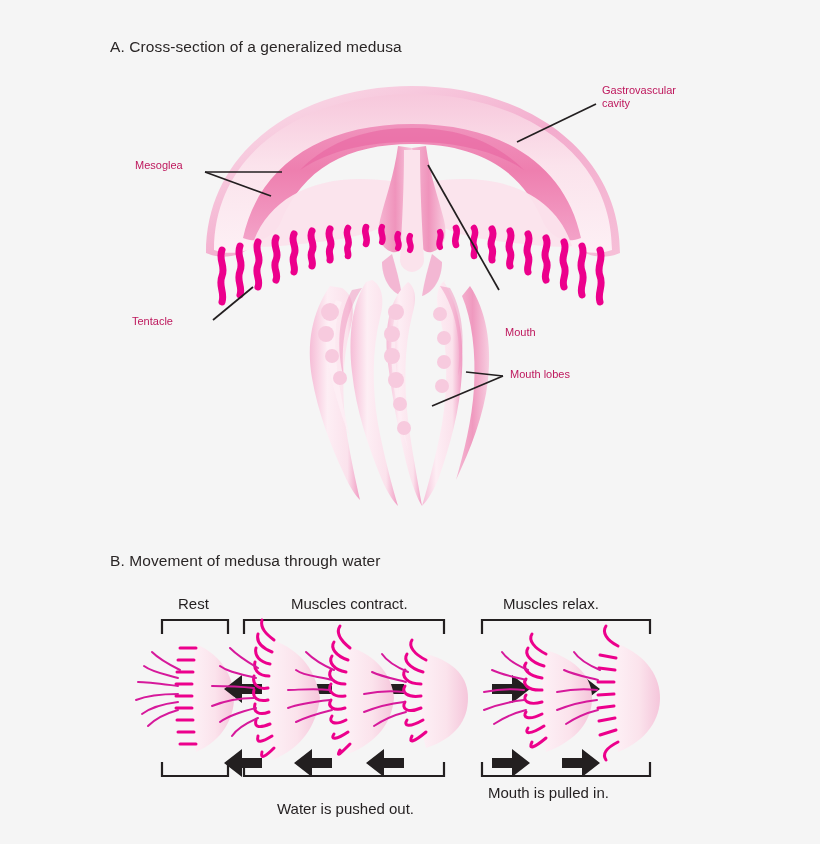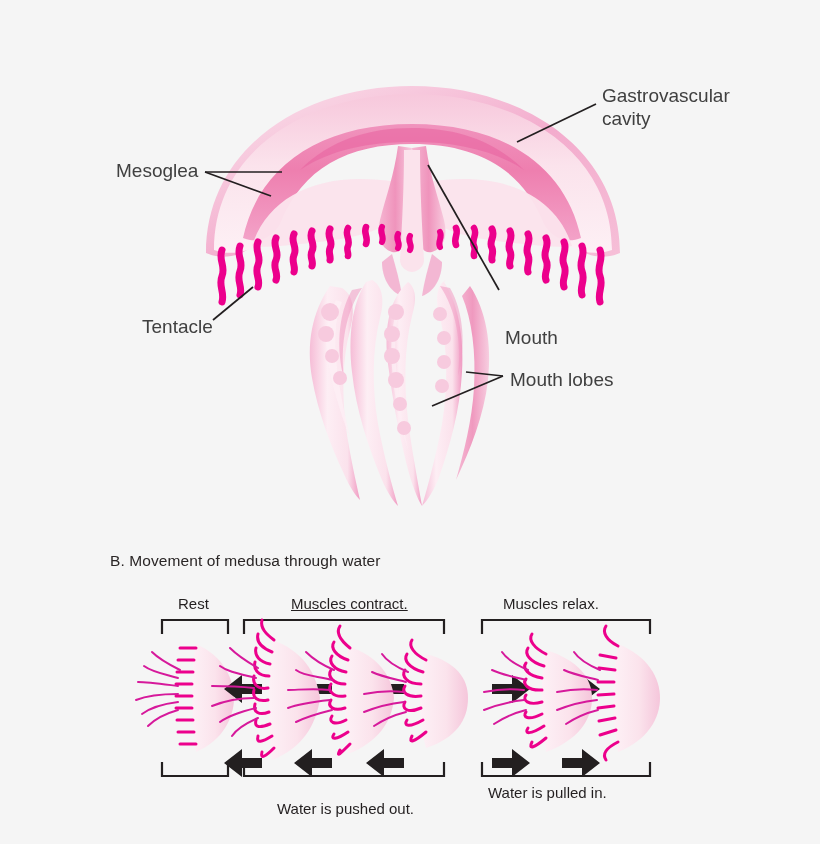--- a/index.html
+++ b/index.html
@@ -17,52 +17,53 @@
     font-size:15.5px;
     letter-spacing:.1px;
     color:#2a2626;
     white-space:nowrap;
   }
   #title-a{left:110px;top:38px;}
   #title-b{left:110px;top:552px;}
 
   .lbl{
     position:absolute;
-    font-size:19px;
-    color:#404040;
+    font-size:11px;
+    color:#be185d;
     white-space:pre-line;
     line-height:1.22;
   }
   #lbl-gastro{left:602px;top:84px;}
-  #lbl-meso{left:116px;top:159px;}
-  #lbl-tent{left:142px;top:315px;}
+  #lbl-meso{left:135px;top:159px;}
+  #lbl-tent{left:132px;top:315px;}
   #lbl-mouth{left:505px;top:281px;margin-top:45px;}
   #lbl-lobes{left:510px;top:368px;text-align:center;}
 
   .phase{
     position:absolute;
     font-size:15px;
     color:#231f20;
     white-space:nowrap;
   }
   #phase-rest{left:178px;top:595px;}
-  #phase-contract{left:291px;top:595px;text-decoration:underline;}
+  #phase-contract{left:291px;top:595px;}
   #phase-relax{left:503px;top:595px;}
   #cap-push{left:277px;top:800px;}
   #cap-pull{left:488px;top:784px;}
 
   svg{display:block;}
   .artA{position:absolute;left:0;top:0;}
   .artB{position:absolute;left:0;top:0;}
 </style>
 </head>
 <body>
 
 <div class="stage">
 
+  <div class="panel-title" id="title-a">A. Cross-section of a generalized medusa</div>
 
   <svg class="artA" width="820" height="540" viewBox="0 0 820 540">
     <defs>
       <linearGradient id="gBell" x1="0" y1="0" x2="0" y2="1">
         <stop offset="0%" stop-color="#f7c8dc"></stop>
         <stop offset="45%" stop-color="#fbe3ec"></stop>
         <stop offset="100%" stop-color="#fdf0f5"></stop>
       </linearGradient>
       <linearGradient id="gRimL" x1="0" y1="0" x2="1" y2="1">
         <stop offset="0%" stop-color="#fbe3ec"></stop>
@@ -411,15 +412,15 @@
         <path d="M598 680 c-16 -4 -26 -6 -34 -10"></path>
         <path d="M597 690 c-18 -2 -30 0 -40 2"></path>
         <path d="M597 700 c-18 2 -30 6 -40 10"></path>
         <path d="M598 710 c-16 4 -26 10 -32 14"></path>
         <path d="M600 670 c-14 -6 -22 -12 -26 -18"></path>
       </g>
     </g>
   </svg>
 
   <div class="phase" id="cap-push">Water is pushed out.</div>
-  <div class="phase" id="cap-pull">Water is pulled in.</div>
+  <div class="phase" id="cap-pull">Mouth is pulled in.</div>
 
 </div>
 
 </body></html>

